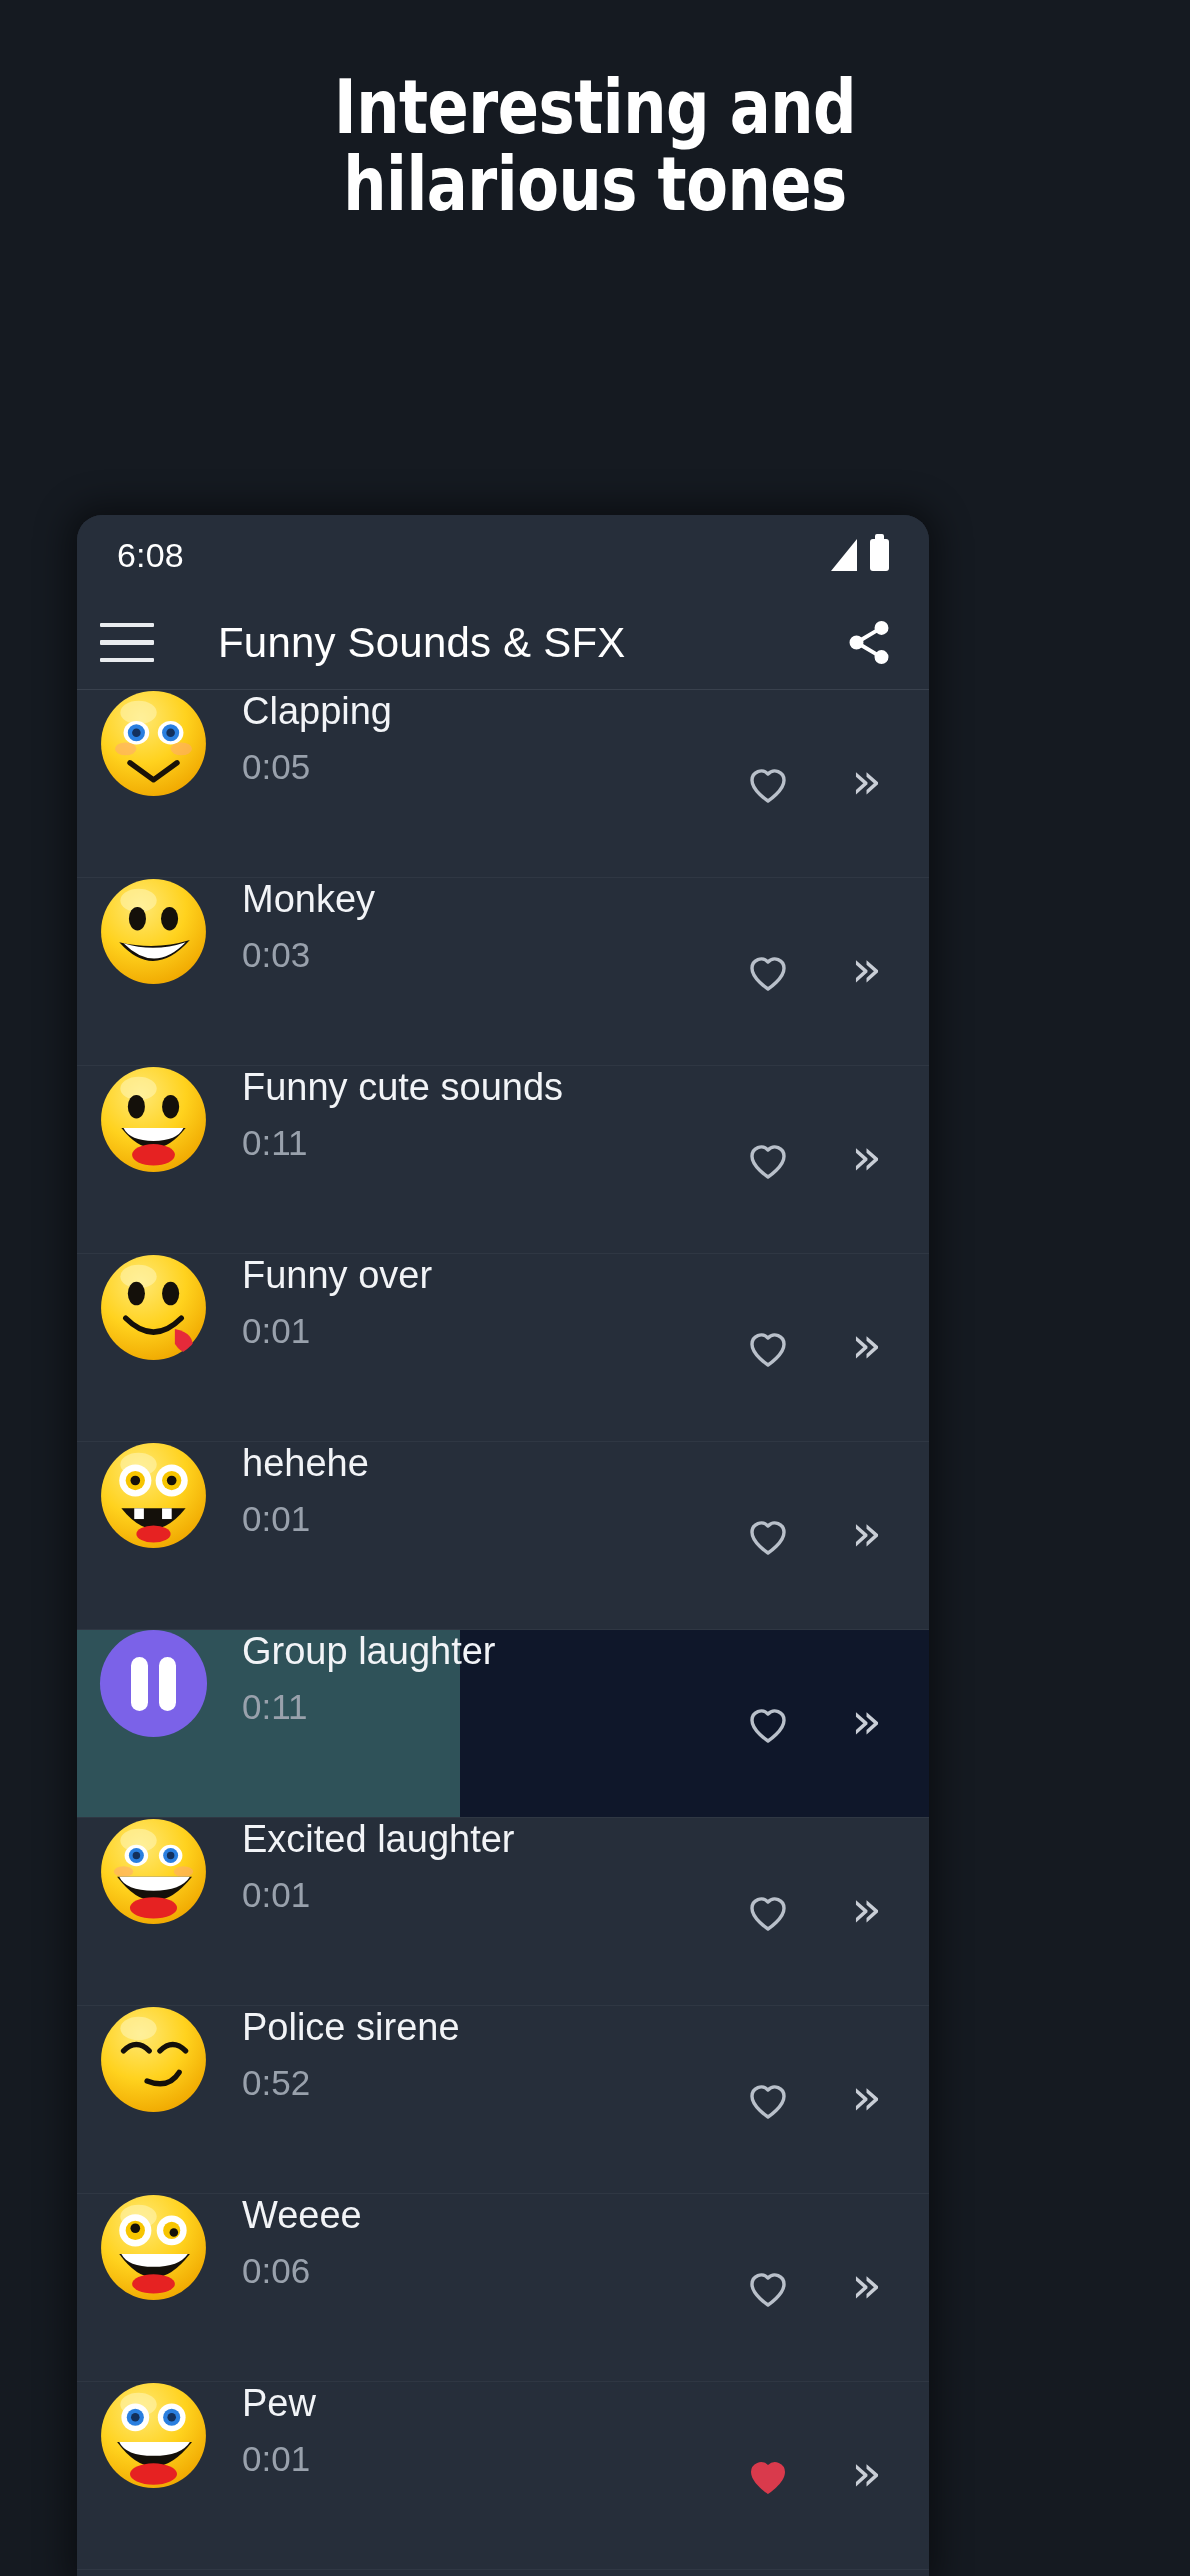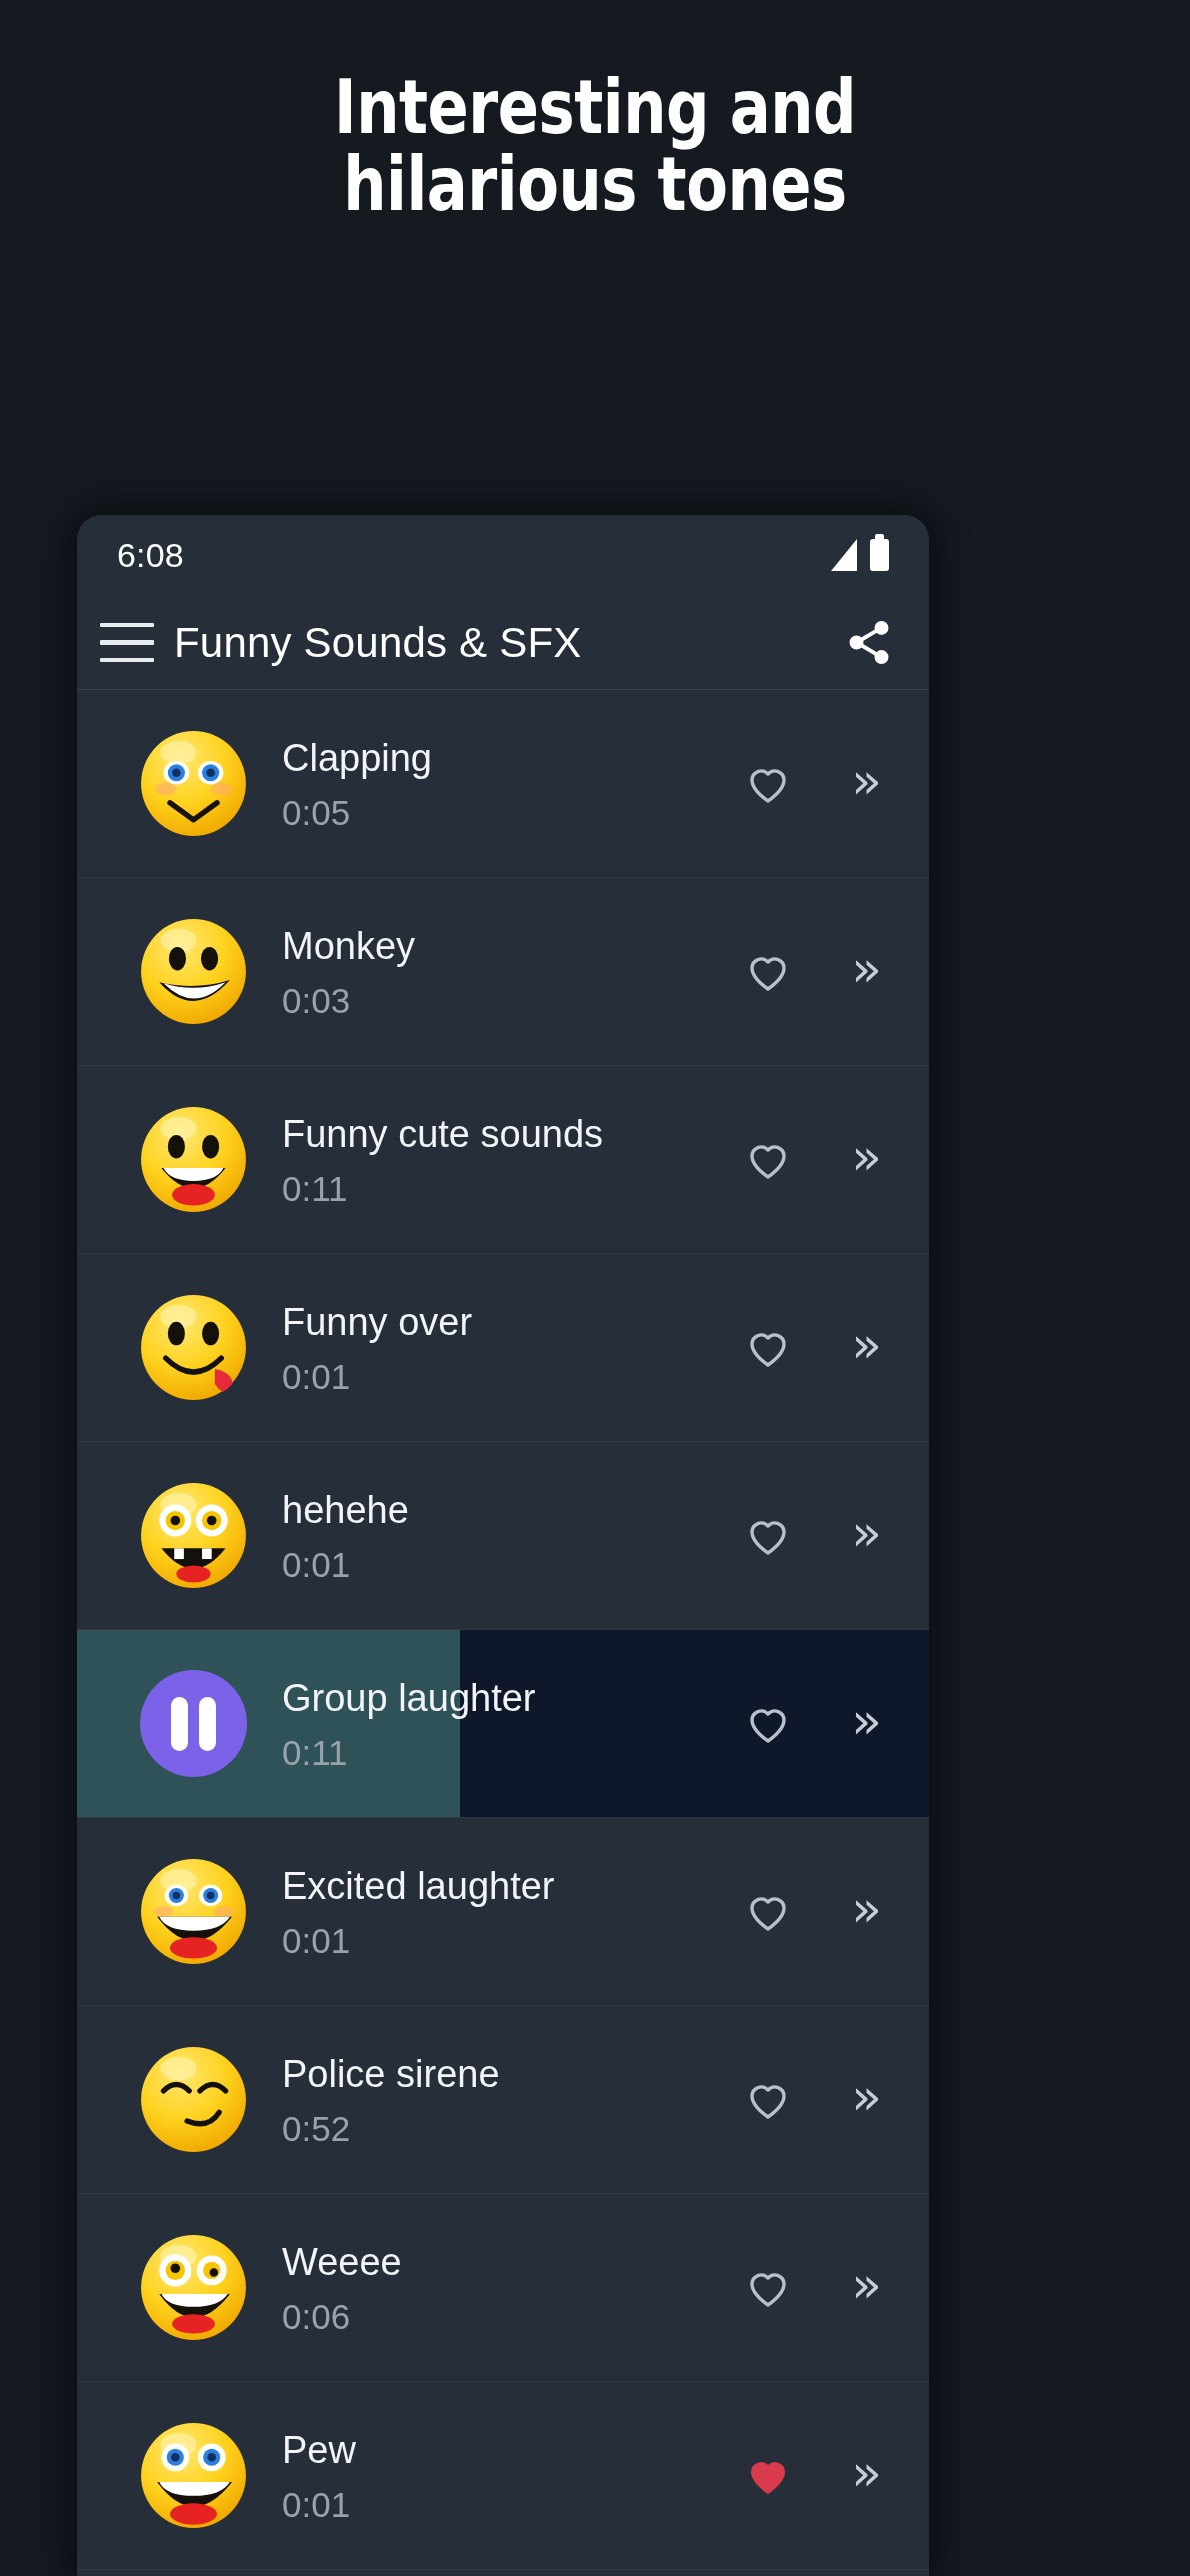--- a/index.html
+++ b/index.html
@@ -74,21 +74,21 @@
     border-bottom:1px solid #39414d;
     display:flex; align-items:center;
   }
   .hamburger{
     width:54px; height:40px; margin-left:23px;
     display:flex; flex-direction:column; justify-content:space-between;
     cursor:pointer;
   }
   .hamburger span{ display:block; height:4.8px; background:#e9ecef; border-radius:1px; }
   .app-title{
-    margin-left:20px;
+    margin-left:64px;
     color:#ffffff;
     font-size:42px;
     font-weight:normal;
     letter-spacing:0.2px;
     white-space:nowrap;
   }
   .share-btn{
     position:absolute; right:29px; top:50%;
     transform:translateY(-50%);
     width:63px; height:63px;
@@ -98,25 +98,24 @@
 
   
   .sound-list{
     background:#262e3a;
     height:1887px;
     overflow:hidden;
   }
   .sound-row{
     position:relative;
     height:188px;
-    display:flex; align-items:center;
+    display:flex; 
     border-bottom:1px solid #2f3743;
     background:#262e3a;
     cursor:pointer;
-    padding-left:40px;
   }
   .sound-row.playing{ background:#0f172a; }
   .progress-fill{
     position:absolute; left:0; top:0; bottom:0;
     background:#2f5259;
     pointer-events:none;
   }
 
   .avatar{
     position:relative;

